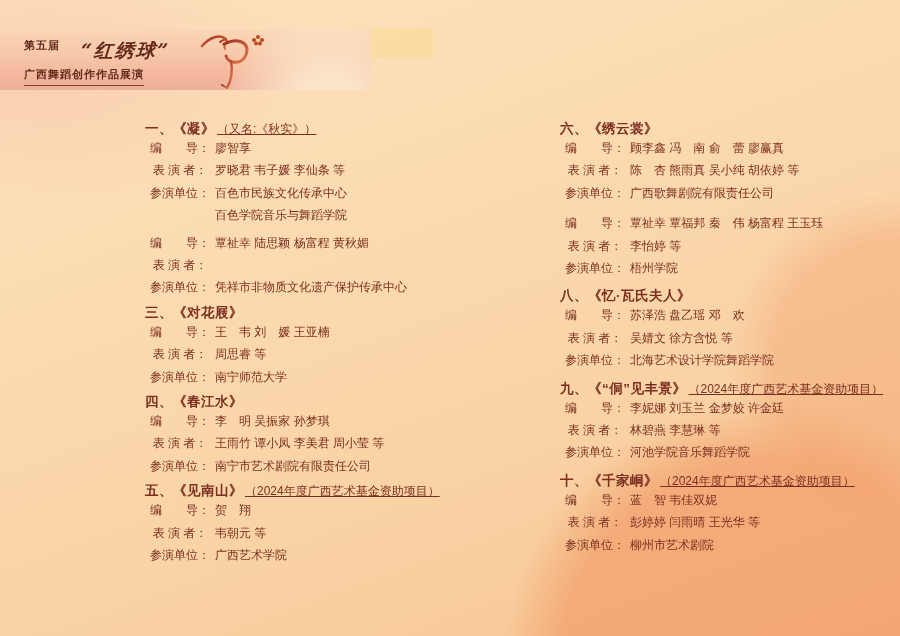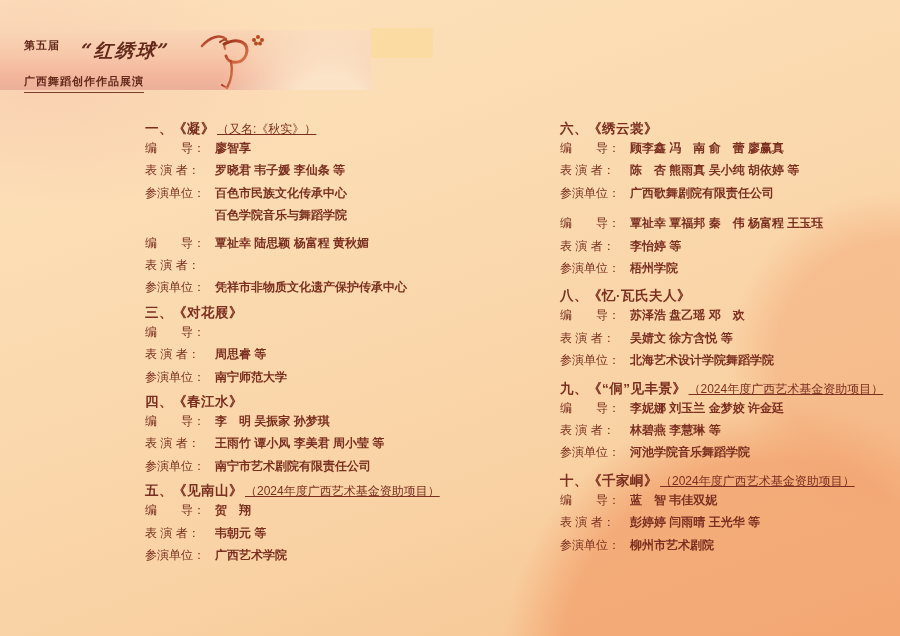--- a/index.html
+++ b/index.html
@@ -27,36 +27,36 @@
   }
   .header-text { position:absolute; left:24px; top:38px; color:#632a1c; }
   .title-line { display:flex; align-items:flex-start; gap:21px; }
   .edition { font-size:11px; font-weight:bold; padding-bottom:3px; letter-spacing:1px; }
   .main-title {
     font-size:19px; font-weight:bold; font-style:italic;
     font-family:"DejaVu Serif","Liberation Serif",serif; letter-spacing:2px;
     transform:skewX(-4deg);
   }
   .subtitle {
-    font-size:11px; font-weight:bold; letter-spacing:1px; margin-top:10px;
+    font-size:11px; font-weight:bold; letter-spacing:1px; margin-top:3px;
     border-bottom:1px solid #7d4030; padding-bottom:3px; display:inline-block;
   }
   .dancer { position:absolute; left:196px; top:28px; }
 
   .col { position:absolute; top:120px; color:#7b2f20; }
   .col-left  { left:145px; width:395px; }
   .col-right { left:560px; width:330px; }
   .col-left  .program-item { margin-bottom:5px; }
   .col-right .program-item { margin-bottom:8px; }
   .item-title-line { line-height:15px; white-space:nowrap; }
   .item-title { font-size:13.5px; font-weight:bold; letter-spacing:0.5px;text-align:right; }
   .item-note { font-size:12px; font-weight:normal; margin-left:2px;text-decoration:underline; }
   .item-row { display:flex; font-size:12px; line-height:22.4px; white-space:nowrap; }
-  .row-label { width:70px; flex:none; }
-  .row-value { flex:none;font-weight:bold; }
+  .row-label { width:70px; flex:none;text-align:center; }
+  .row-value { flex:none; }
 </style>
 </head>
 <body>
 
 <div class="page"></div>
 
 <div class="banner"></div>
 <div class="banner-yellow"></div>
 
 <div class="header-text">
@@ -128,20 +128,21 @@
     </div>
 
   </div>
 
   <div class="program-item">
     <div class="item-title-line">
       <span class="item-title">三、《对花屐》</span><span class="item-note"></span>
     </div>
     <div class="item-row">
       <span class="row-label">编　　导：</span>
+      <span class="row-value">王　韦 刘　媛 王亚楠</span>
     </div>
     <div class="item-row">
       <span class="row-label">表 演 者：</span>
       <span class="row-value">周思睿 等</span>
     </div>
     <div class="item-row">
       <span class="row-label">参演单位：</span>
       <span class="row-value">南宁师范大学</span>
     </div>
 

